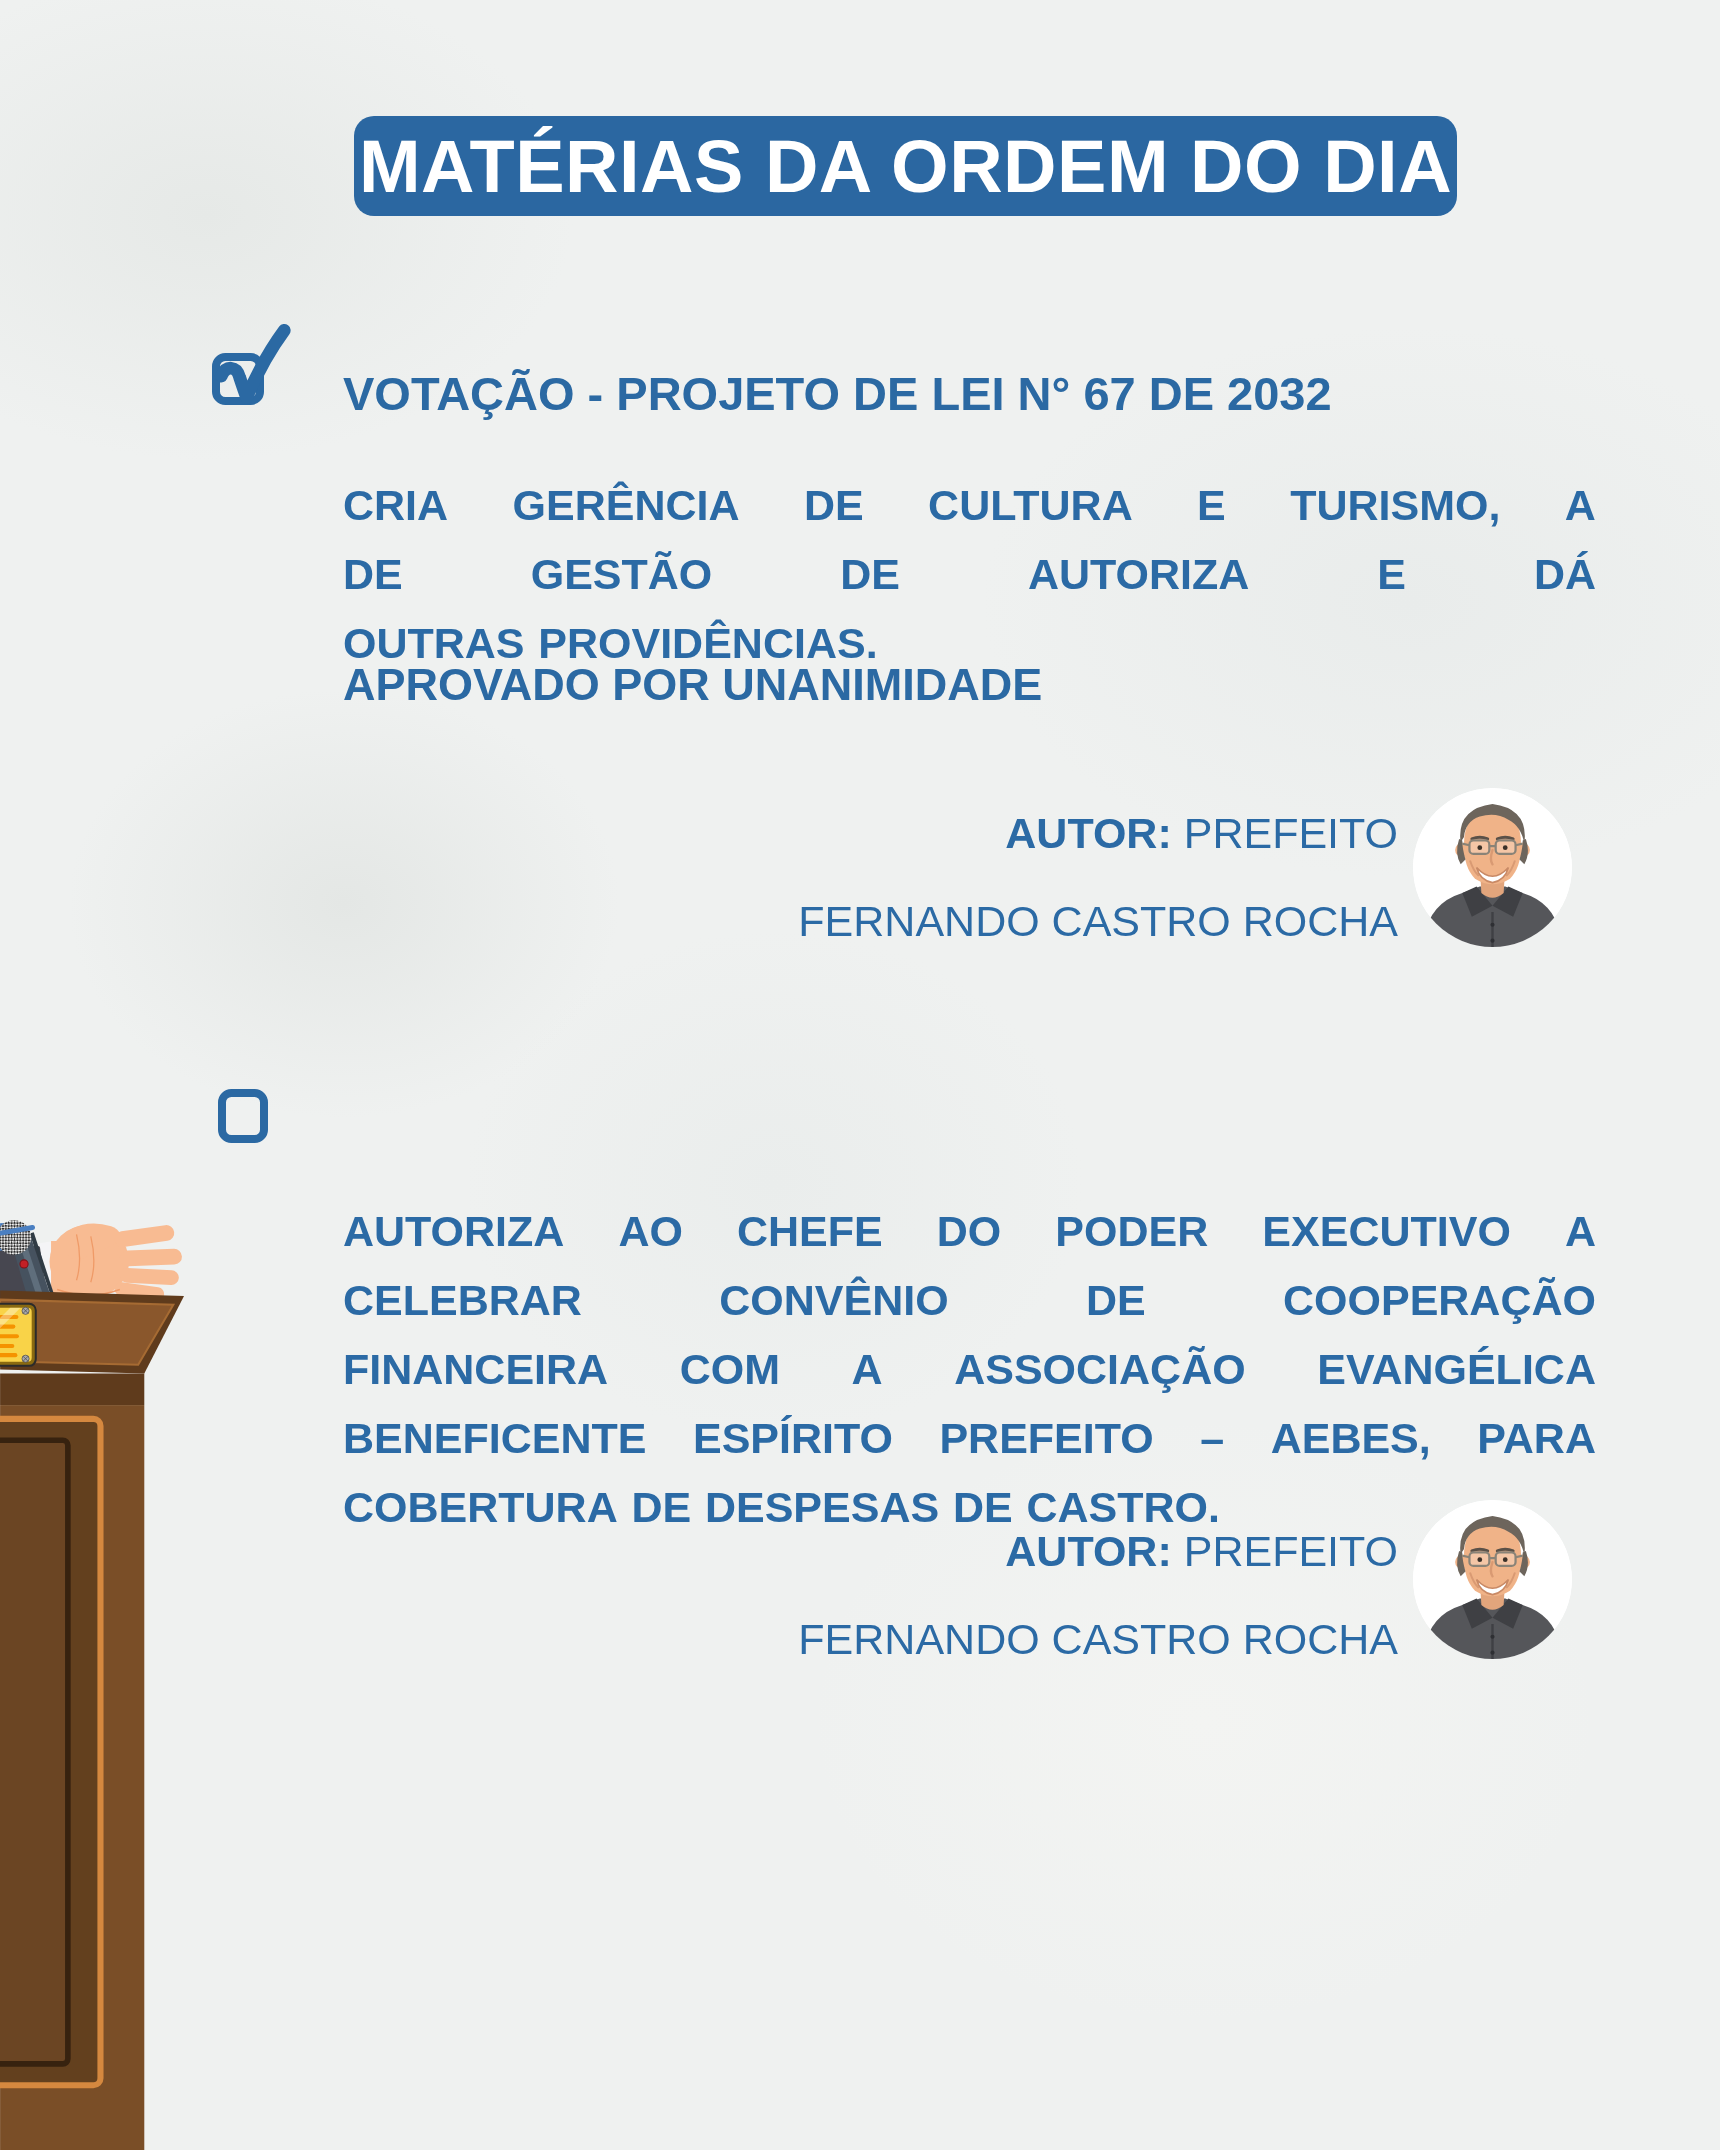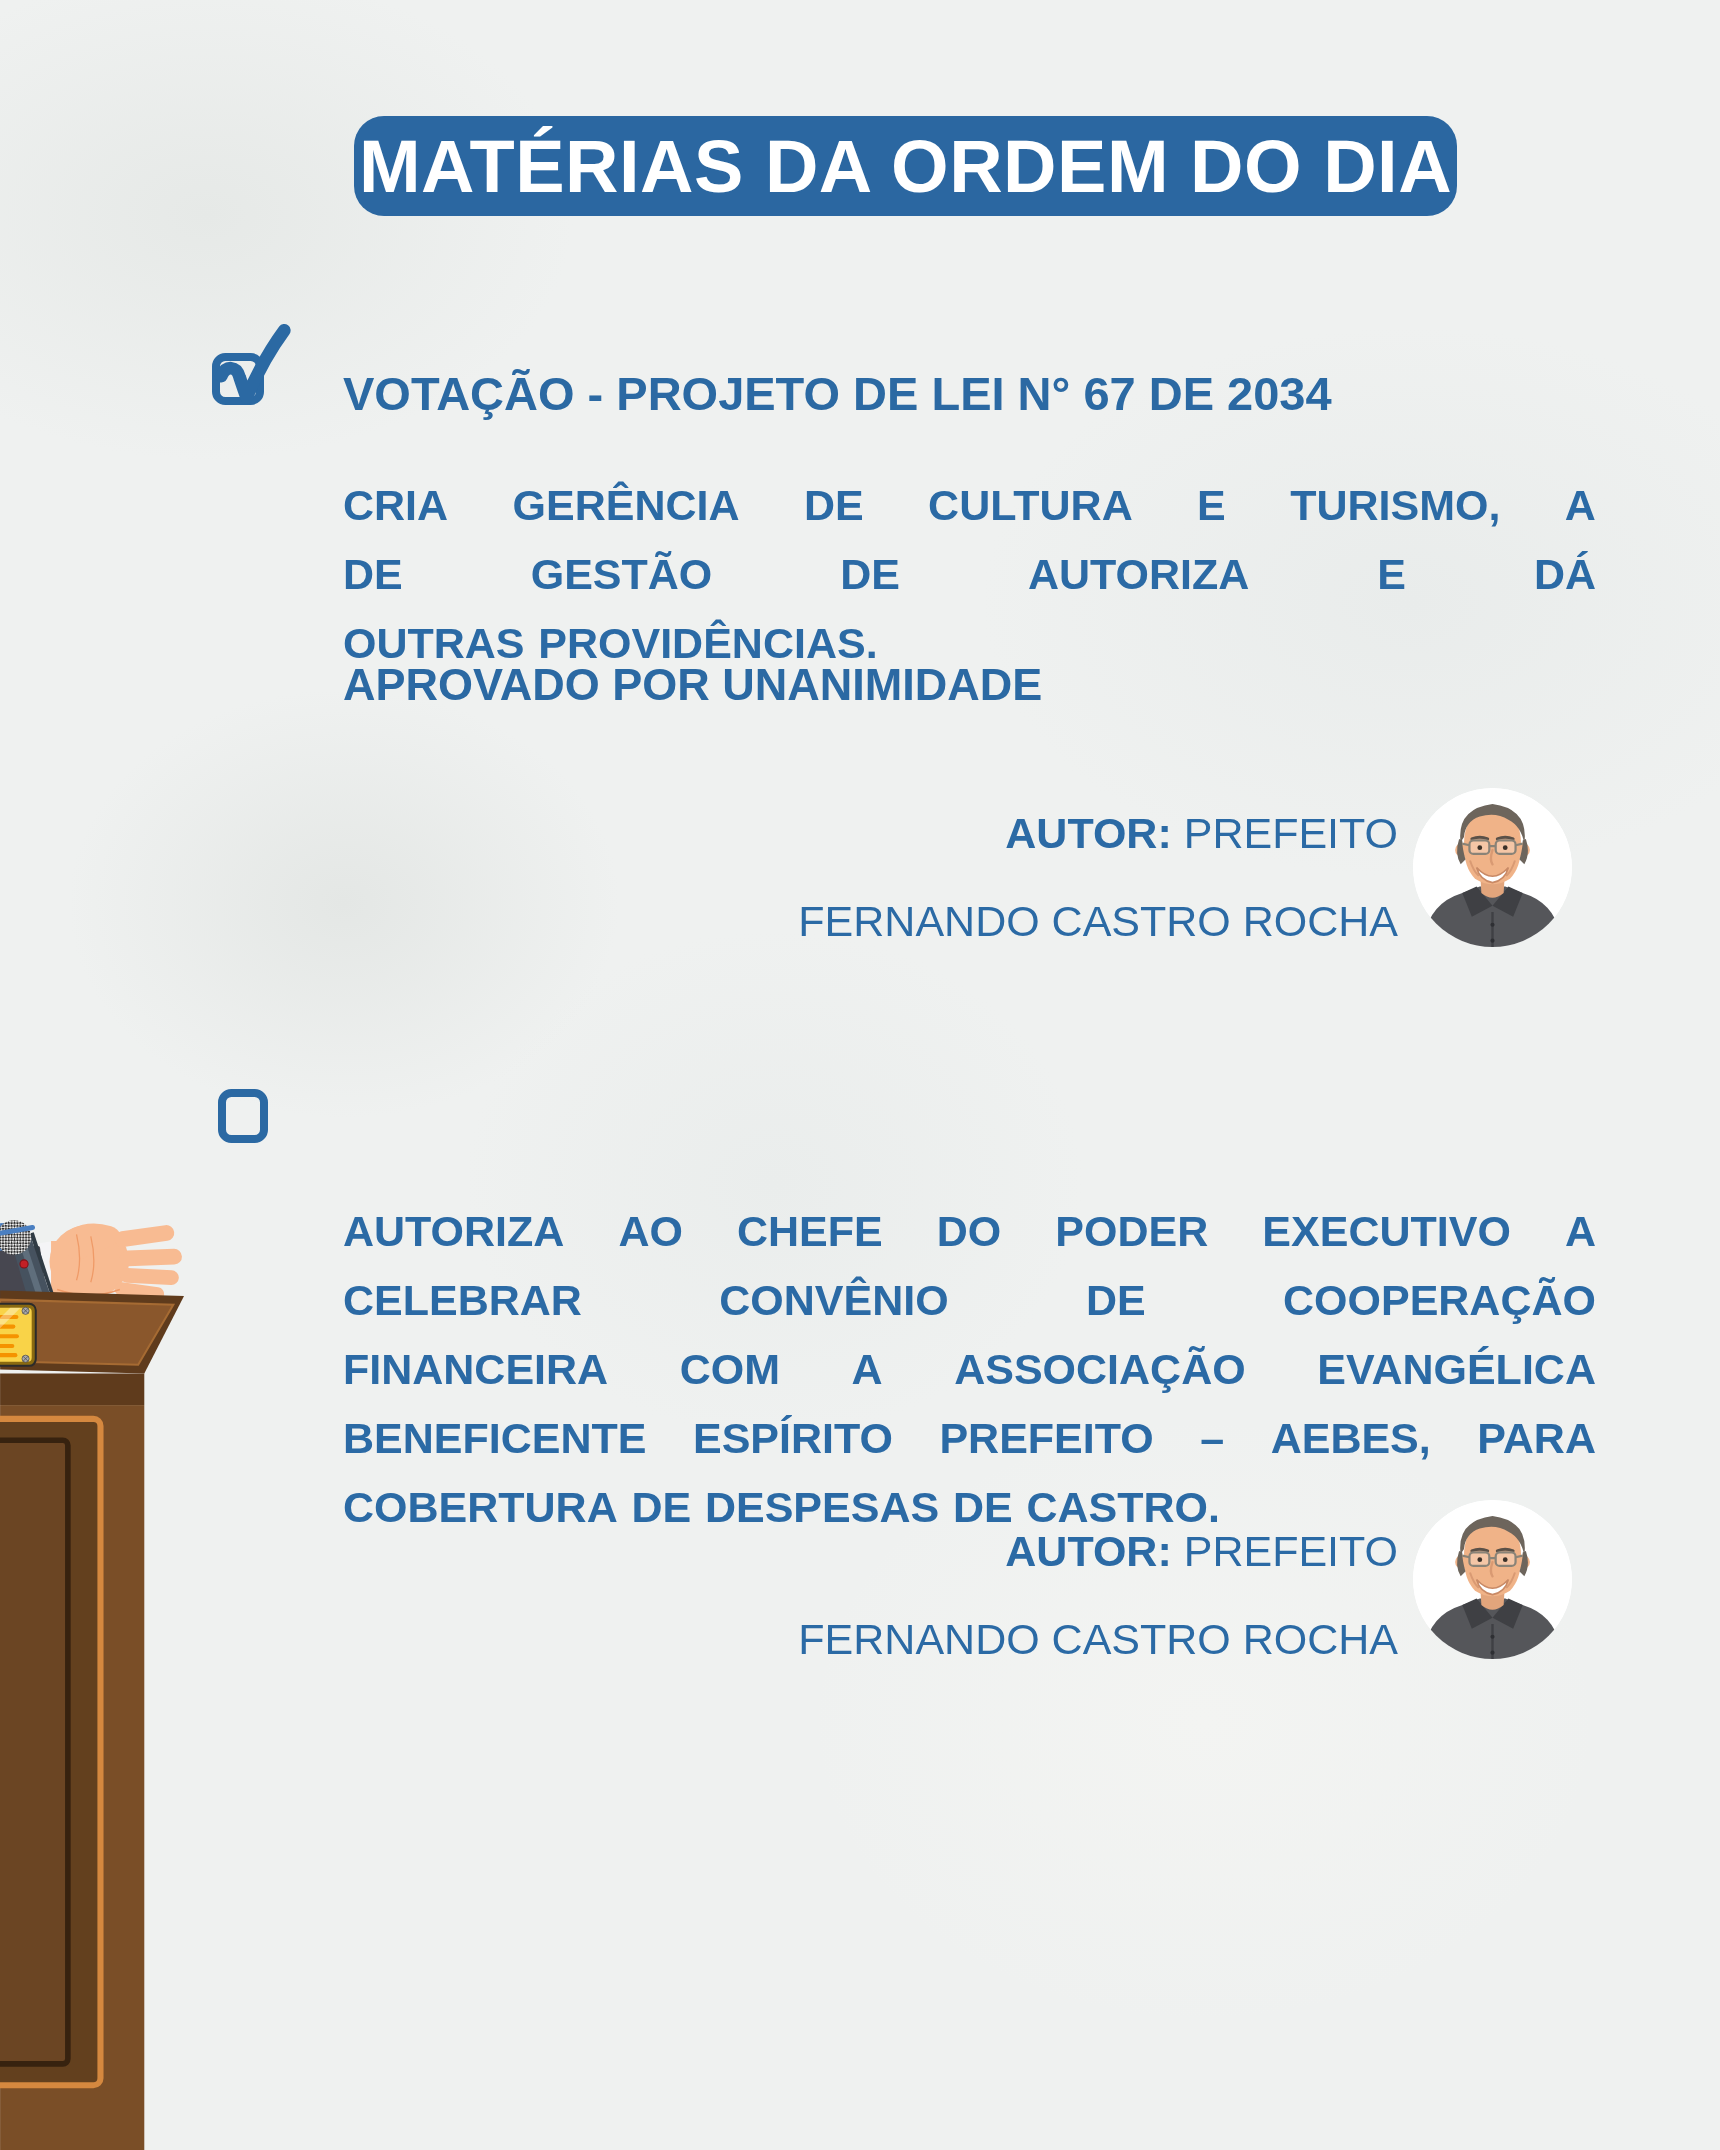--- a/index.html
+++ b/index.html
@@ -12,21 +12,21 @@
     background-image:
       radial-gradient(612px 408px at 12% 10%, #e6e9e7 0%, rgba(230,233,231,0) 60%),
       radial-gradient(714px 459px at 82% 28%, #e9eceb 0%, rgba(233,236,235,0) 60%),
       radial-gradient(561px 459px at 45% 55%, #eaedec 0%, rgba(234,237,236,0) 55%),
       radial-gradient(459px 357px at 20% 42%, #e4e7e5 0%, rgba(228,231,229,0) 60%),
       radial-gradient(663px 510px at 70% 80%, #f3f4f2 0%, rgba(243,244,242,0) 60%);
     color:#2b69a3;
   }
   .banner{
     position:absolute;left:354px;top:116px;width:1103px;height:100px;
-    background:#2b67a1;border-radius:30px;
+    background:#2b67a1;border-radius:20px;
     display:flex;align-items:center;justify-content:center;
   }
   .banner .banner-text{
     color:#ffffff;font-weight:700;font-size:74px;letter-spacing:0.5px;white-space:nowrap;
   }
   .checkbox{
     position:absolute;border:8.2px solid #2b69a3;border-radius:13.3px;background:transparent;
   }
   .checkbox.cb1{left:212px;top:353px;width:36px;height:36px;}
   .checkbox.cb2{left:218px;top:1089px;width:34px;height:38px;}
@@ -68,21 +68,21 @@
 <div class="page">
 
   <div class="banner">
     <span class="banner-text">MATÉRIAS DA ORDEM DO DIA</span>
   </div>
 
   <div class="checkbox cb1"></div>
   <svg class="checkmark" viewBox="0 0 250 250">
     <path d="M36 138 C46 116 66 118 72 140 C78 158 82 170 86 180 C104 138 132 86 160 48" fill="none" stroke="#2b69a3" stroke-width="25" stroke-linecap="round" stroke-linejoin="round"></path>
   </svg>
-  <div class="item-title t1">VOTAÇÃO - PROJETO DE LEI N° 67 DE 2034</div>
+  <div class="item-title t1">VOTAÇÃO - PROJETO DE LEI N° 67 DE 2032</div>
   <div class="law-summary p1">
       <div class="jline">
         <span>CRIA</span>
         <span>GERÊNCIA</span>
         <span>DE</span>
         <span>CULTURA</span>
         <span>E</span>
         <span>TURISMO,</span>
         <span>A</span>
       </div>

